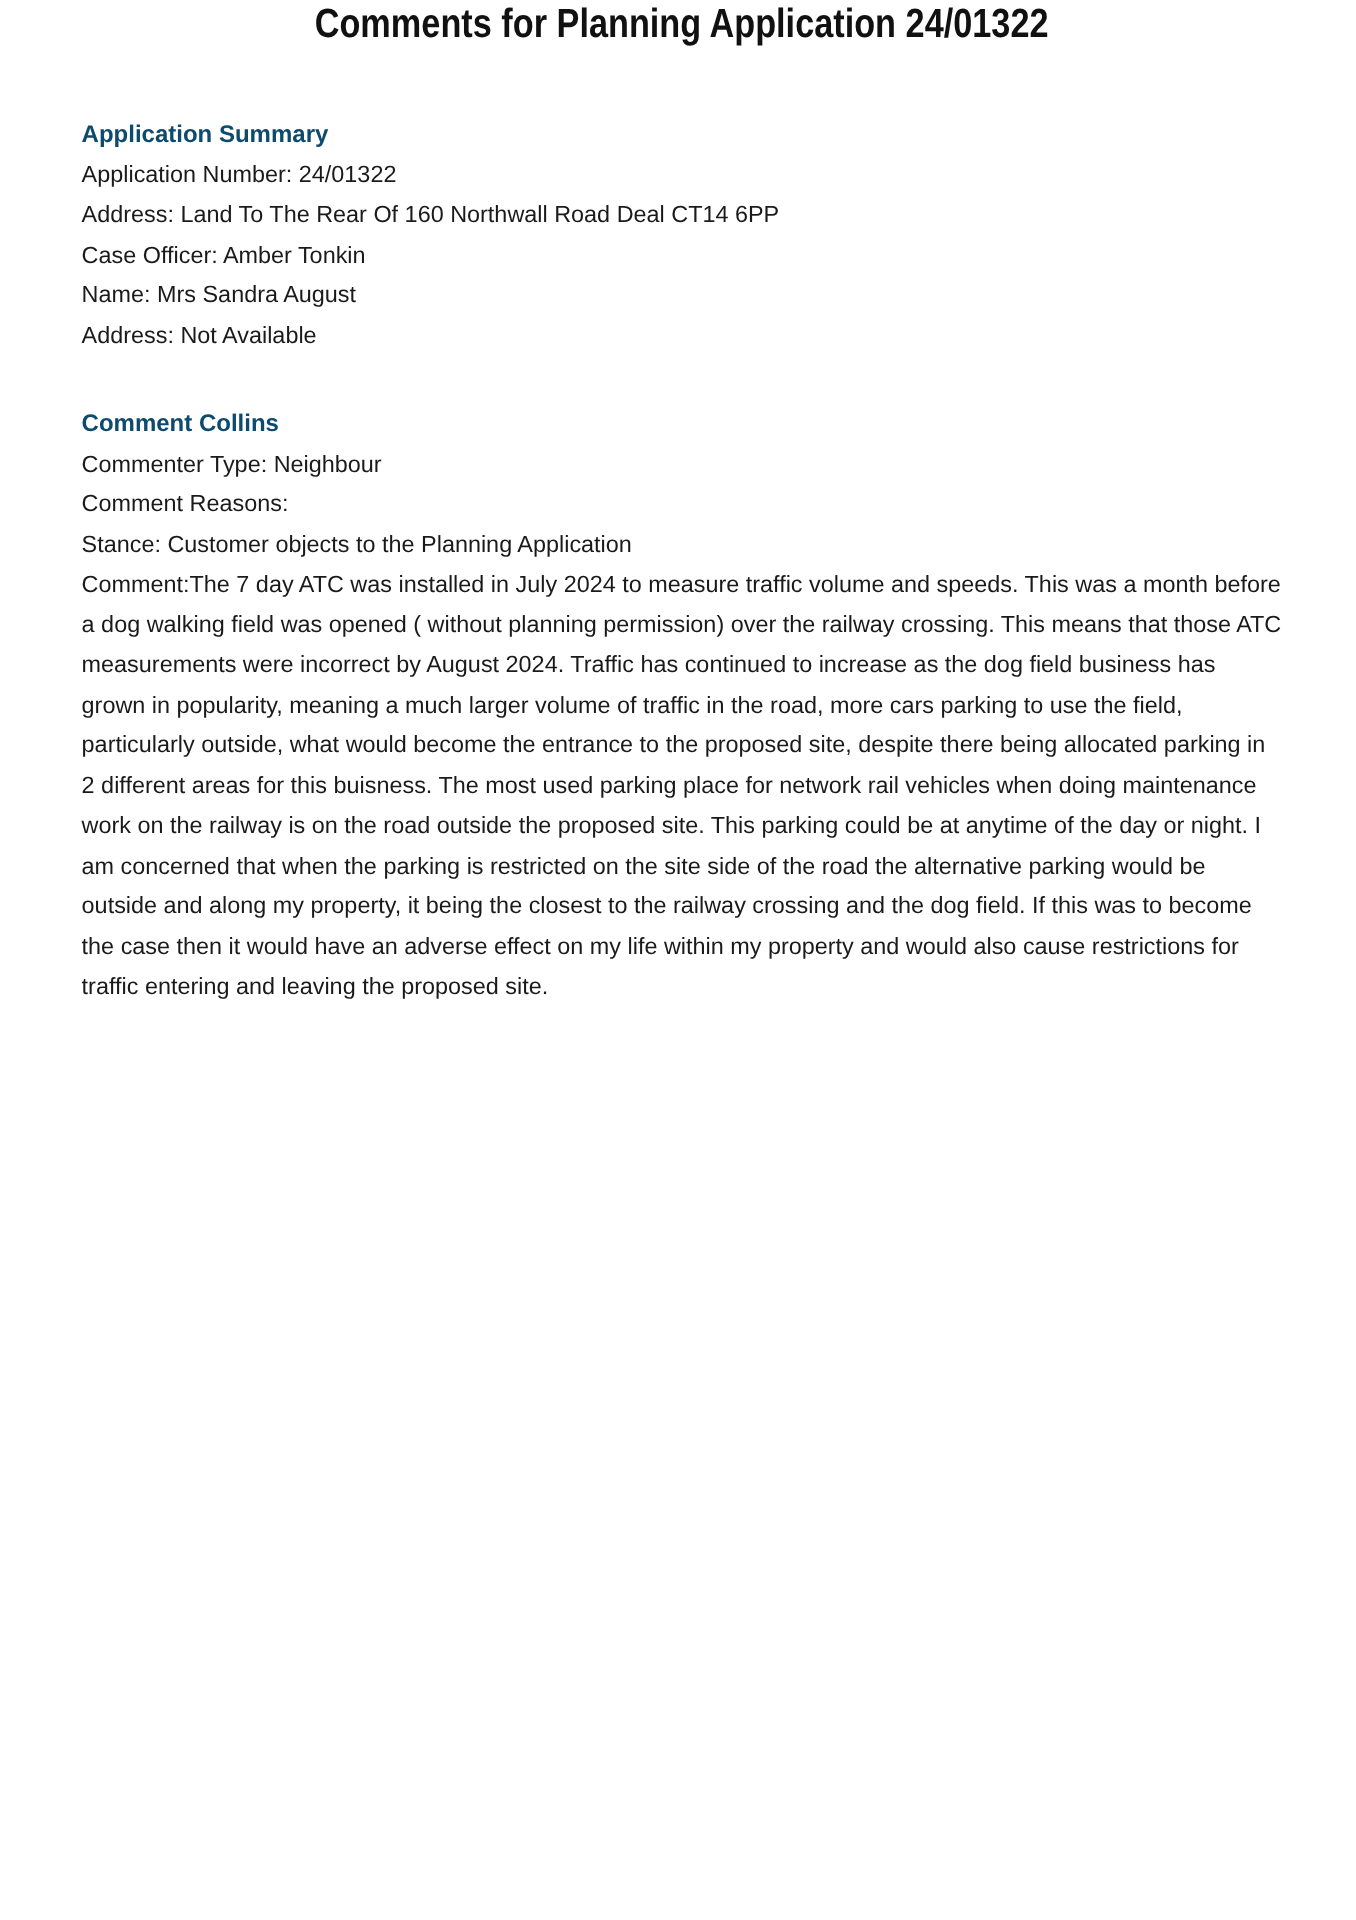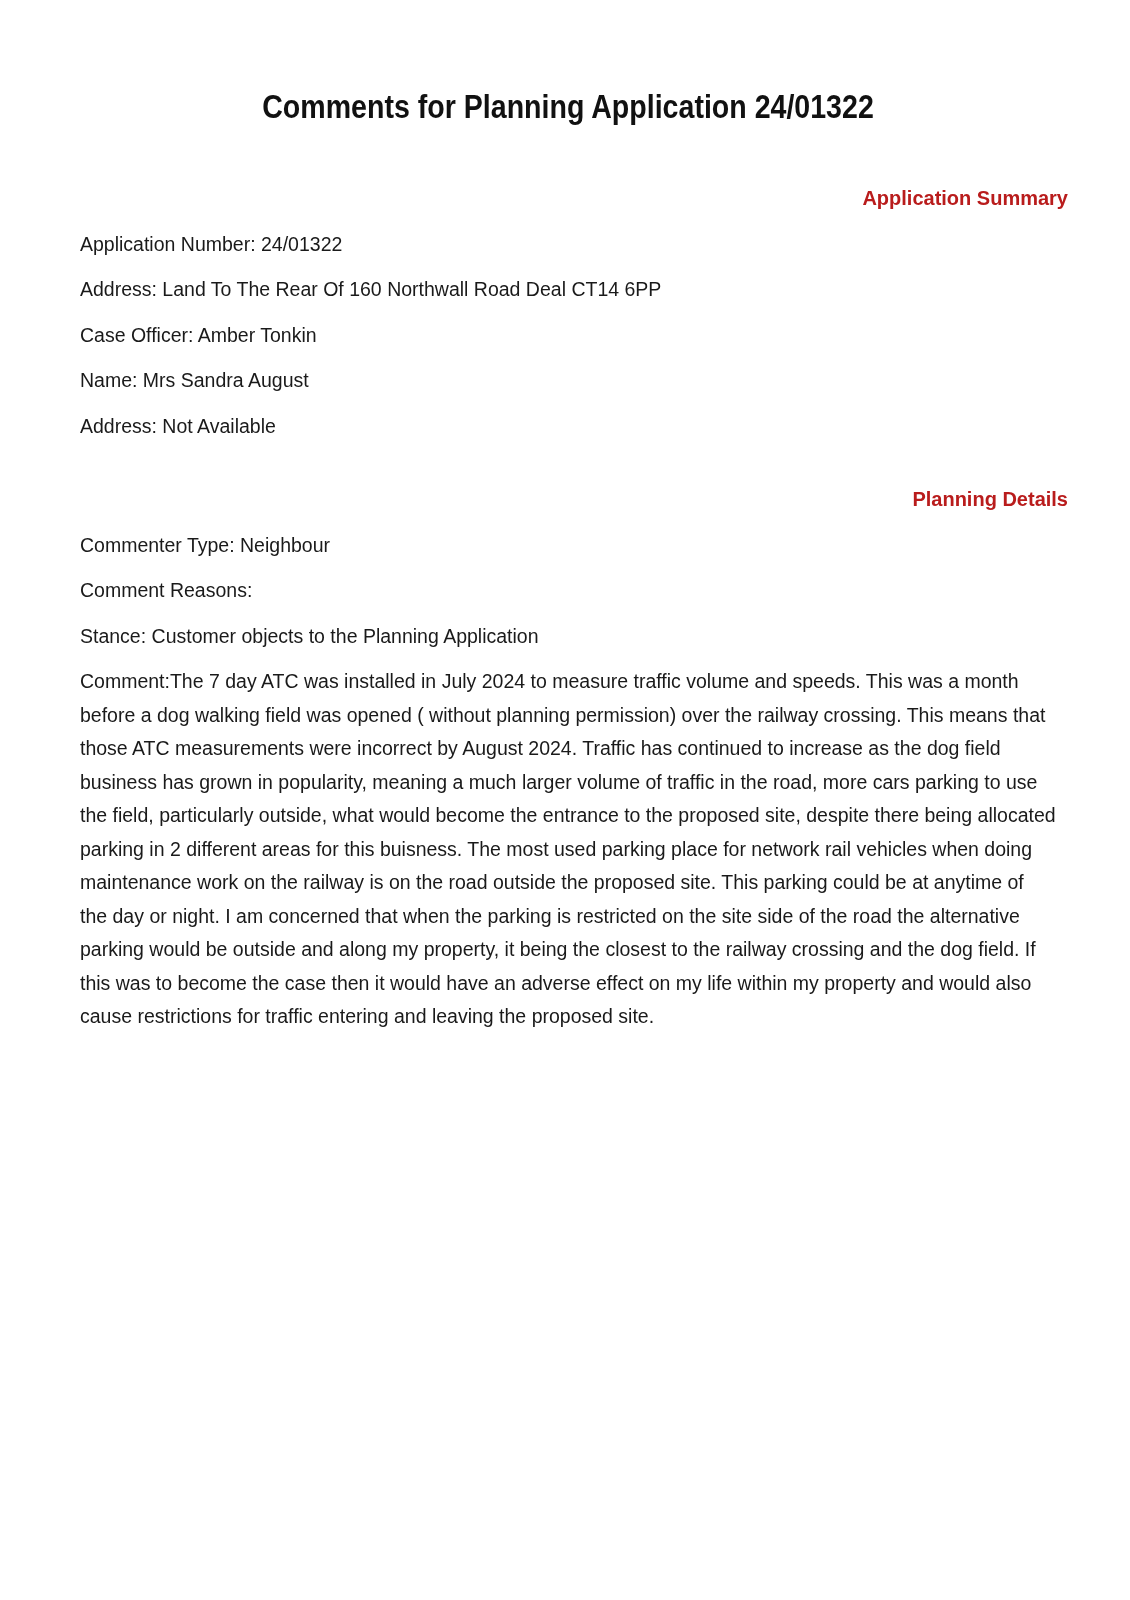--- a/index.html
+++ b/index.html
@@ -14,49 +14,47 @@
     margin: 0 auto;
     background: #ffffff;
     box-sizing: border-box;
     padding: 0 62px 0 68px;
     font-family: "Liberation Sans", sans-serif;
     color: #1a1a1a;
     overflow: hidden;
   }
   h1.doc-title {
     margin: 0;
-    padding-top: 86px;
     text-align: center;
     font-size: 34px;
     line-height: 40px;
     font-weight: bold;
     color: #111111;
     white-space: nowrap;
   }
   h1.doc-title .squeeze {
     display: inline-block;
     transform: scaleX(0.84);
     transform-origin: 50% 50%;
   }
   section {
     margin: 0;
   }
   h2.section-heading {
     font-size: 20px;
     line-height: 33.5px;
     font-weight: bold;
     margin: 40px 0 0 0;
-    color: #b91c1c;
-    text-align: right;
+    color: #0c4a6e;
   }
   .content section:first-of-type h2.section-heading {
     margin-top: 56px;
   }
   p.doc-line {
-    margin: 12px;
+    margin: 0;
     font-size: 19.5px;
     line-height: 33.5px;
     font-weight: normal;
     color: #1a1a1a;
   }
 </style>
 </head>
 <body>
 
 <div class="page">
@@ -71,21 +69,21 @@
       <p class="doc-line">Address: Land To The Rear Of 160 Northwall Road Deal CT14 6PP</p>
       <p class="doc-line">Case Officer: Amber Tonkin</p>
     </section>
 
     <section>
       <p class="doc-line">Name: Mrs Sandra August</p>
       <p class="doc-line">Address: Not Available</p>
     </section>
 
     <section>
-      <h2 class="section-heading">Planning Details</h2>
+      <h2 class="section-heading">Comment Collins</h2>
       <p class="doc-line">Commenter Type: Neighbour</p>
       <p class="doc-line">Comment Reasons:</p>
       <p class="doc-line">Stance: Customer objects to the Planning Application</p>
       <p class="doc-line">Comment:The 7 day ATC was installed in July 2024 to measure traffic volume and speeds. This was a month before a dog walking field was opened ( without planning permission) over the railway crossing. This means that those ATC measurements were incorrect by August 2024. Traffic has continued to increase as the dog field business has grown in popularity, meaning a much larger volume of traffic in the road, more cars parking to use the field, particularly outside, what would become the entrance to the proposed site, despite there being allocated parking in 2 different areas for this buisness. The most used parking place for network rail vehicles when doing maintenance work on the railway is on the road outside the proposed site. This parking could be at anytime of the day or night. I am concerned that when the parking is restricted on the site side of the road the alternative parking would be outside and along my property, it being the closest to the railway crossing and the dog field. If this was to become the case then it would have an adverse effect on my life within my property and would also cause restrictions for traffic entering and leaving the proposed site.</p>
     </section>
 
   </div>
 </div>
 
 </body></html>

